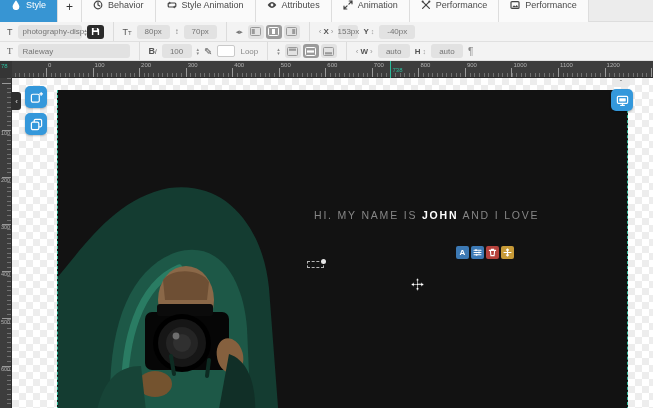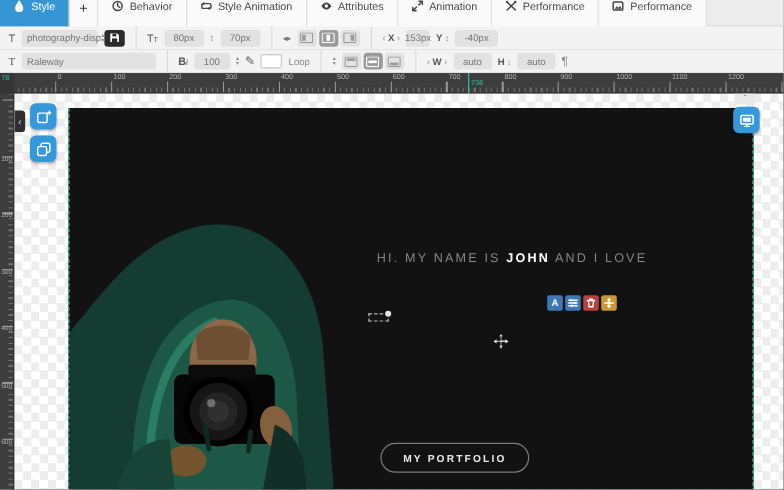--- a/index.html
+++ b/index.html
@@ -338,21 +338,20 @@
       </div>
 
       <div class="design-box">
         <span class="handle"></span>
         <svg class="move-cursor" viewBox="0 0 13 13">
           <path d="M6.5 0 8 2.5H7v3h3V4.5L13 6.5 10 8.5V7H7v3h1L6.5 13 5 10H6V7H3v1.5L0 6.5 3 4.5V6h3V2.5H5Z"></path>
         </svg>
       </div>
 
 
-      <div class="portfolio-btn">MY PORTFOLIO</div>
     </div>
 
     <div class="chev-left">‹</div>
     <div class="blue-btn btn-add">
       <svg viewBox="0 0 14 14">
           <rect class="s" x="1.5" y="3.5" width="8.5" height="8.5" rx="1.5"></rect>
           <path class="s" d="M10.5 3.2h3M12 1.7v3"></path>
         </svg>
     </div>
     <div class="blue-btn btn-dup">

